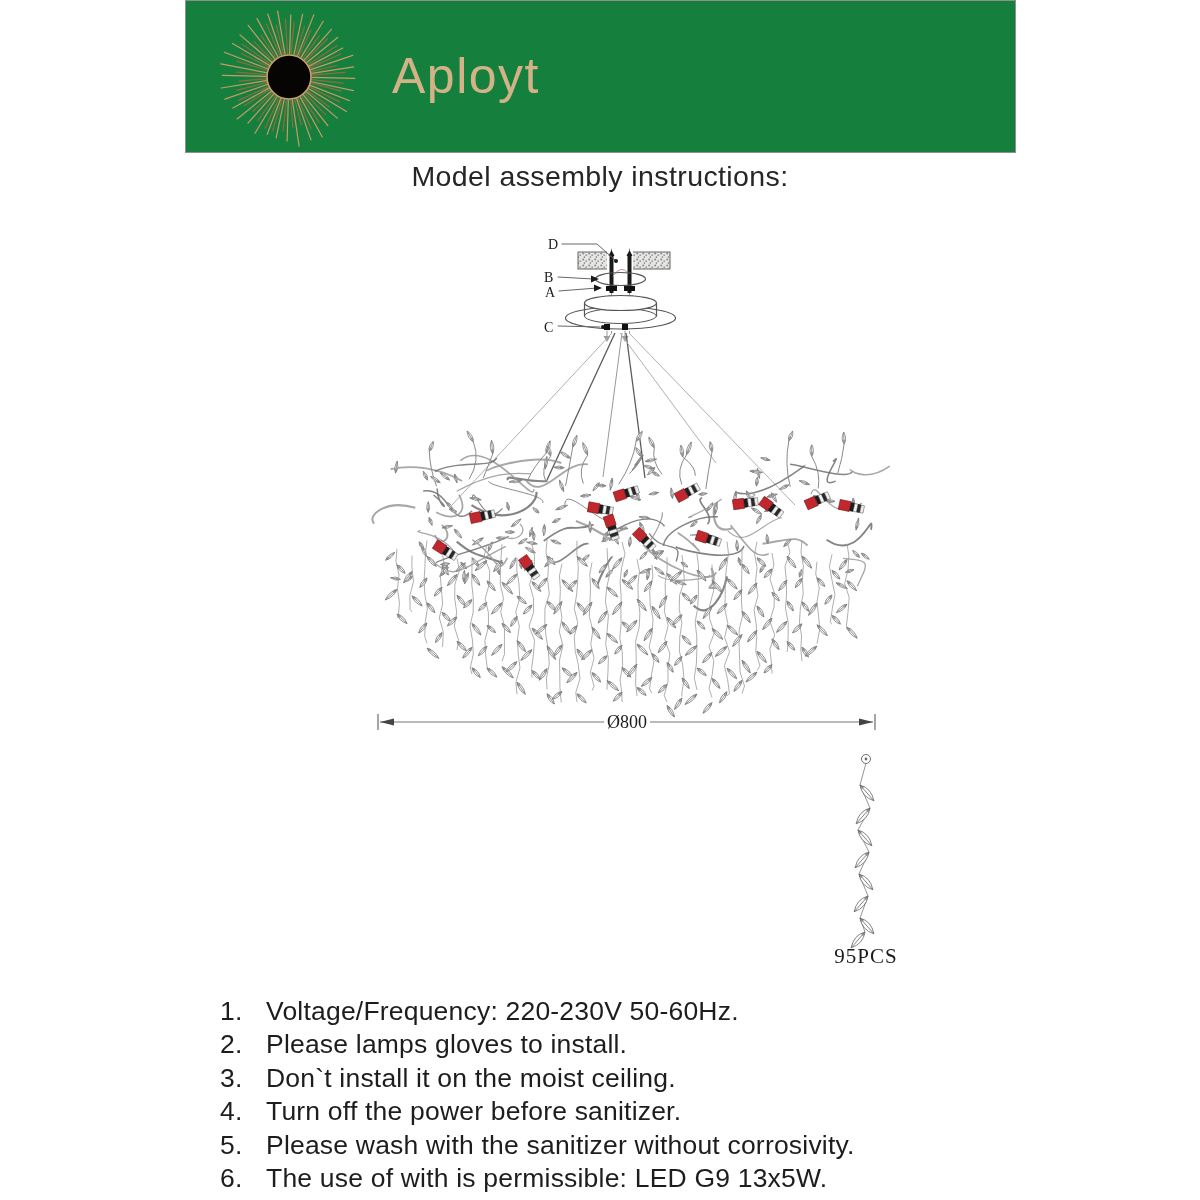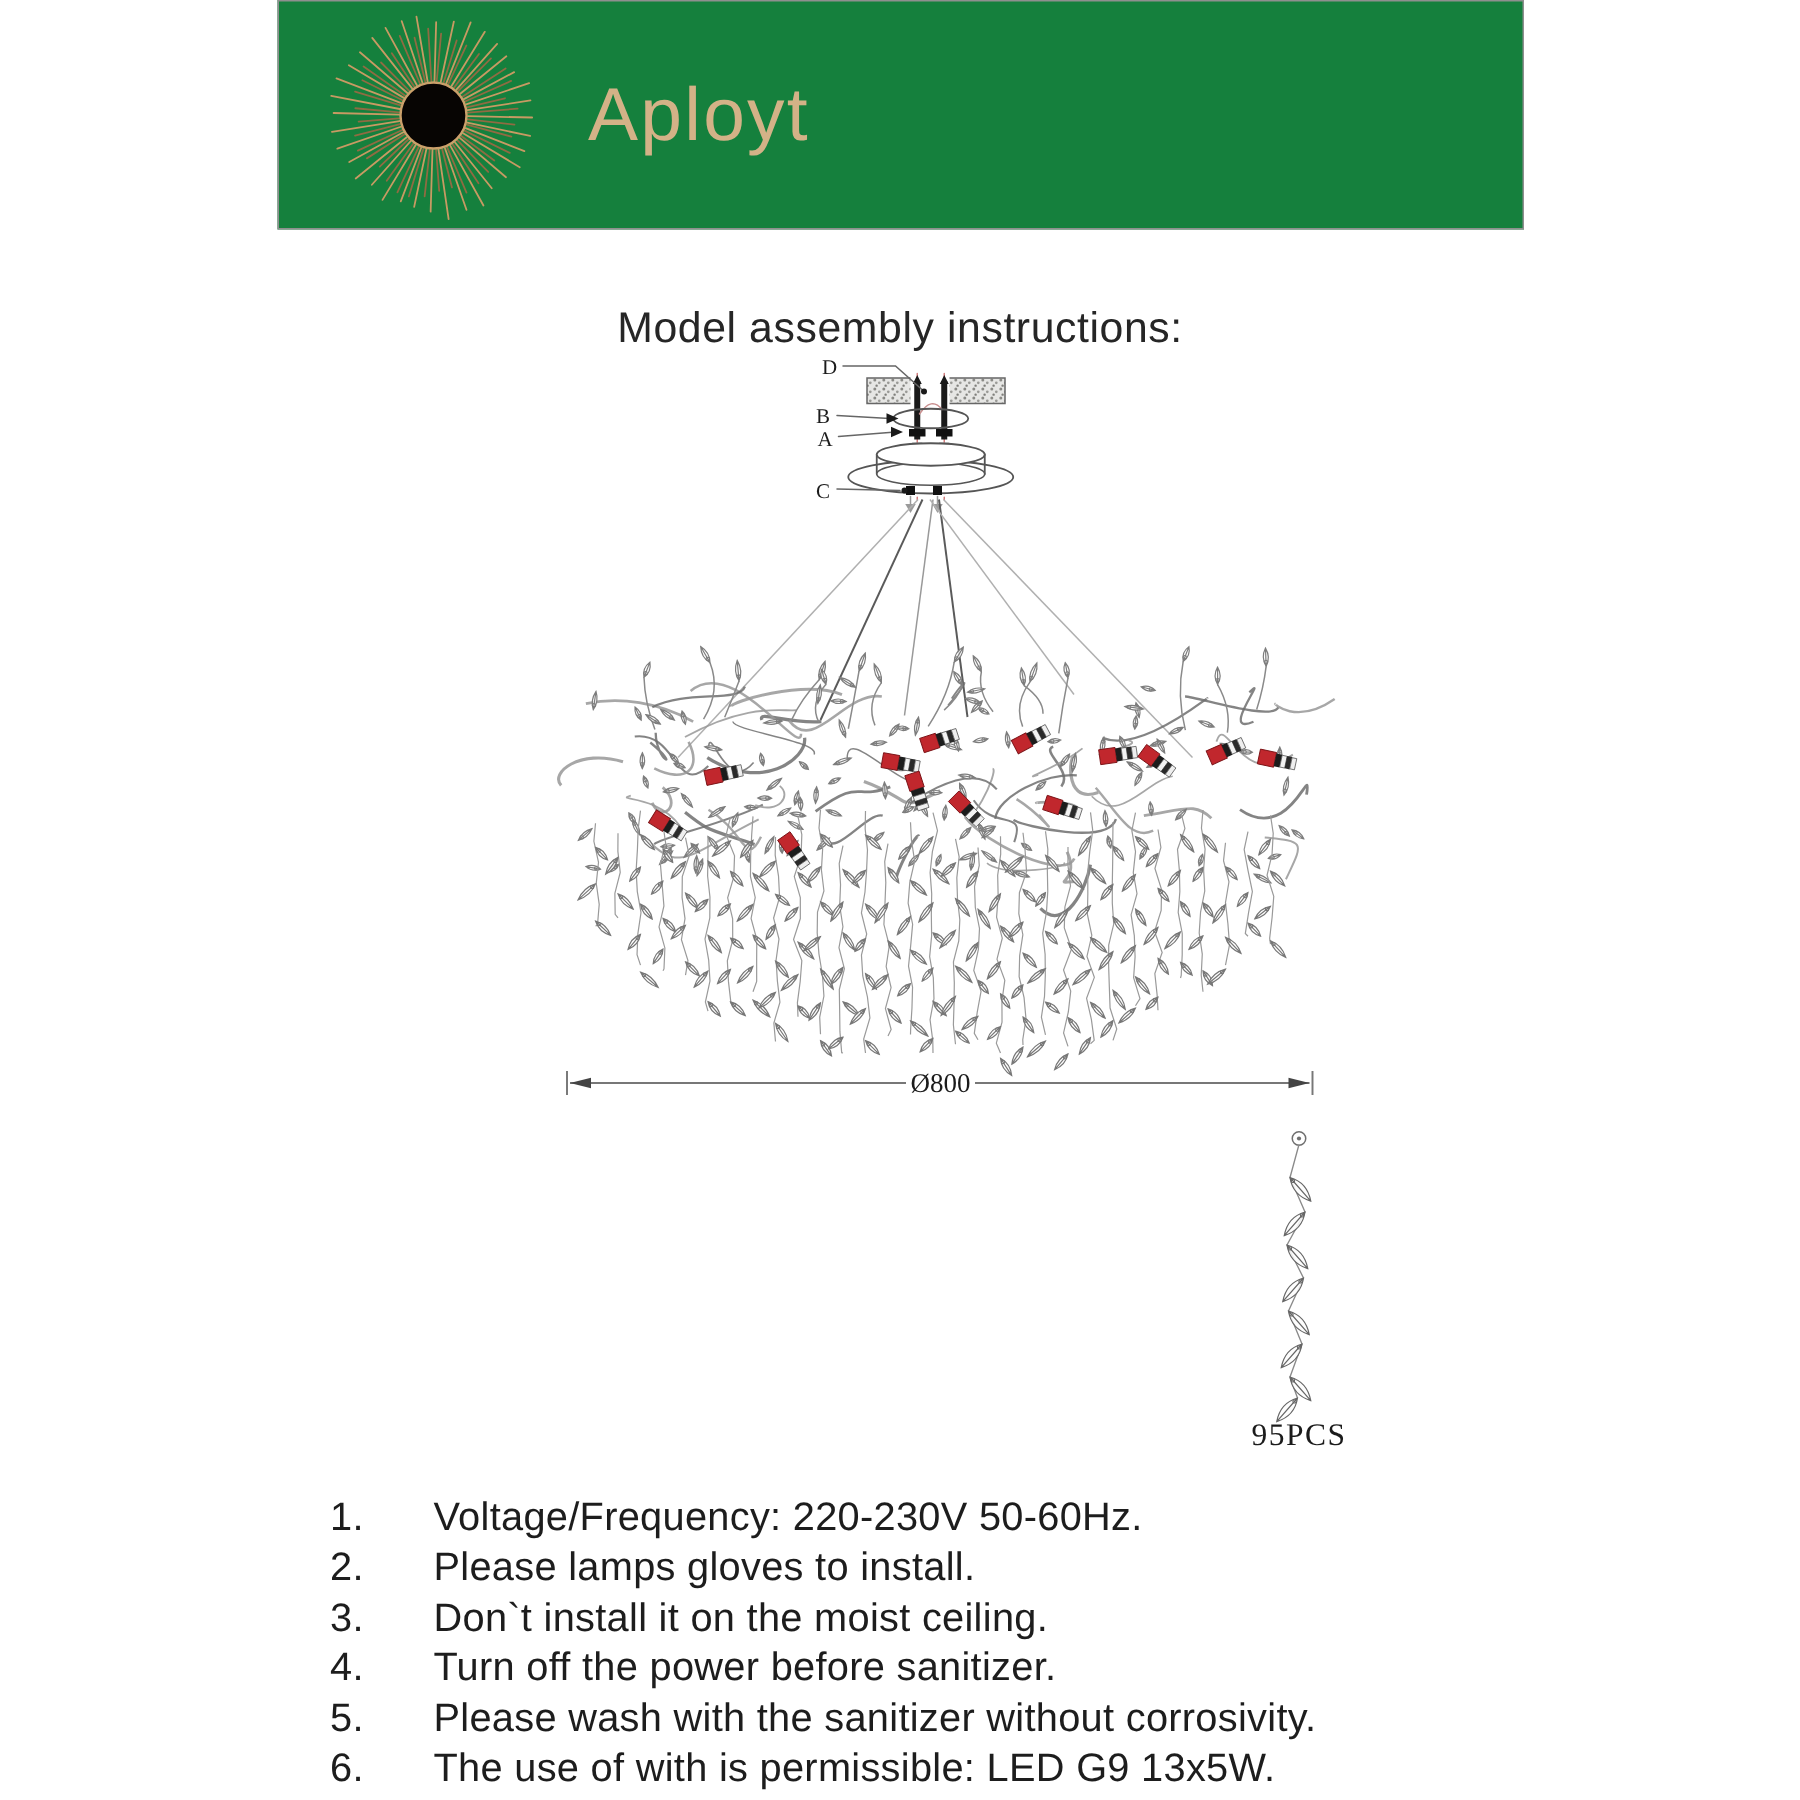--- a/index.html
+++ b/index.html
@@ -4,29 +4,29 @@
 <style>
   html,body{margin:0;padding:0;background:#fff;}
   .page{position:relative;width:1200px;height:1200px;background:#ffffff;overflow:hidden;
         font-family:"Liberation Sans",sans-serif;}
   
   .banner{position:absolute;left:185px;top:0;width:831px;height:153px;background:#15803d;
           border:1px solid #8f8f8f;box-sizing:border-box;overflow:hidden;}
   .banner svg{display:block;}
   
   .title-block{position:absolute;left:0;top:160px;width:1200px;text-align:center;color:#262626;}
-  .title-line{font-size:28.5px;line-height:33px;letter-spacing:.4px;font-weight:400;margin-top:43px;}
+  .title-line{font-size:28.5px;line-height:33px;letter-spacing:.4px;font-weight:400;}
   
   .diagram{position:absolute;left:0;top:230px;width:1200px;height:760px;}
   
   .instructions{position:absolute;left:220px;top:995px;width:830px;list-style:none;margin:0;padding:0;}
   .instructions .row{display:flex;align-items:flex-start;font-size:26.5px;line-height:33.4px;
                      color:#1d1d1d;letter-spacing:.2px;}
   .instructions .num{width:46px;flex:0 0 46px;}
-  .instructions .txt{flex:1;margin-left:23px;}
+  .instructions .txt{flex:1;}
 </style>
 </head>
 <body>
 
 <div class="page">
 
   <div class="banner">
     <svg width="829" height="151" viewBox="0 0 829 151">
       <g id="logo-burst">
           <line x1="125.99518449597265" y1="76.47062723697101" x2="168.75574752727448" y2="77.345779407821" stroke="#c79a63" stroke-width="1.2" stroke-linecap="round"></line>

